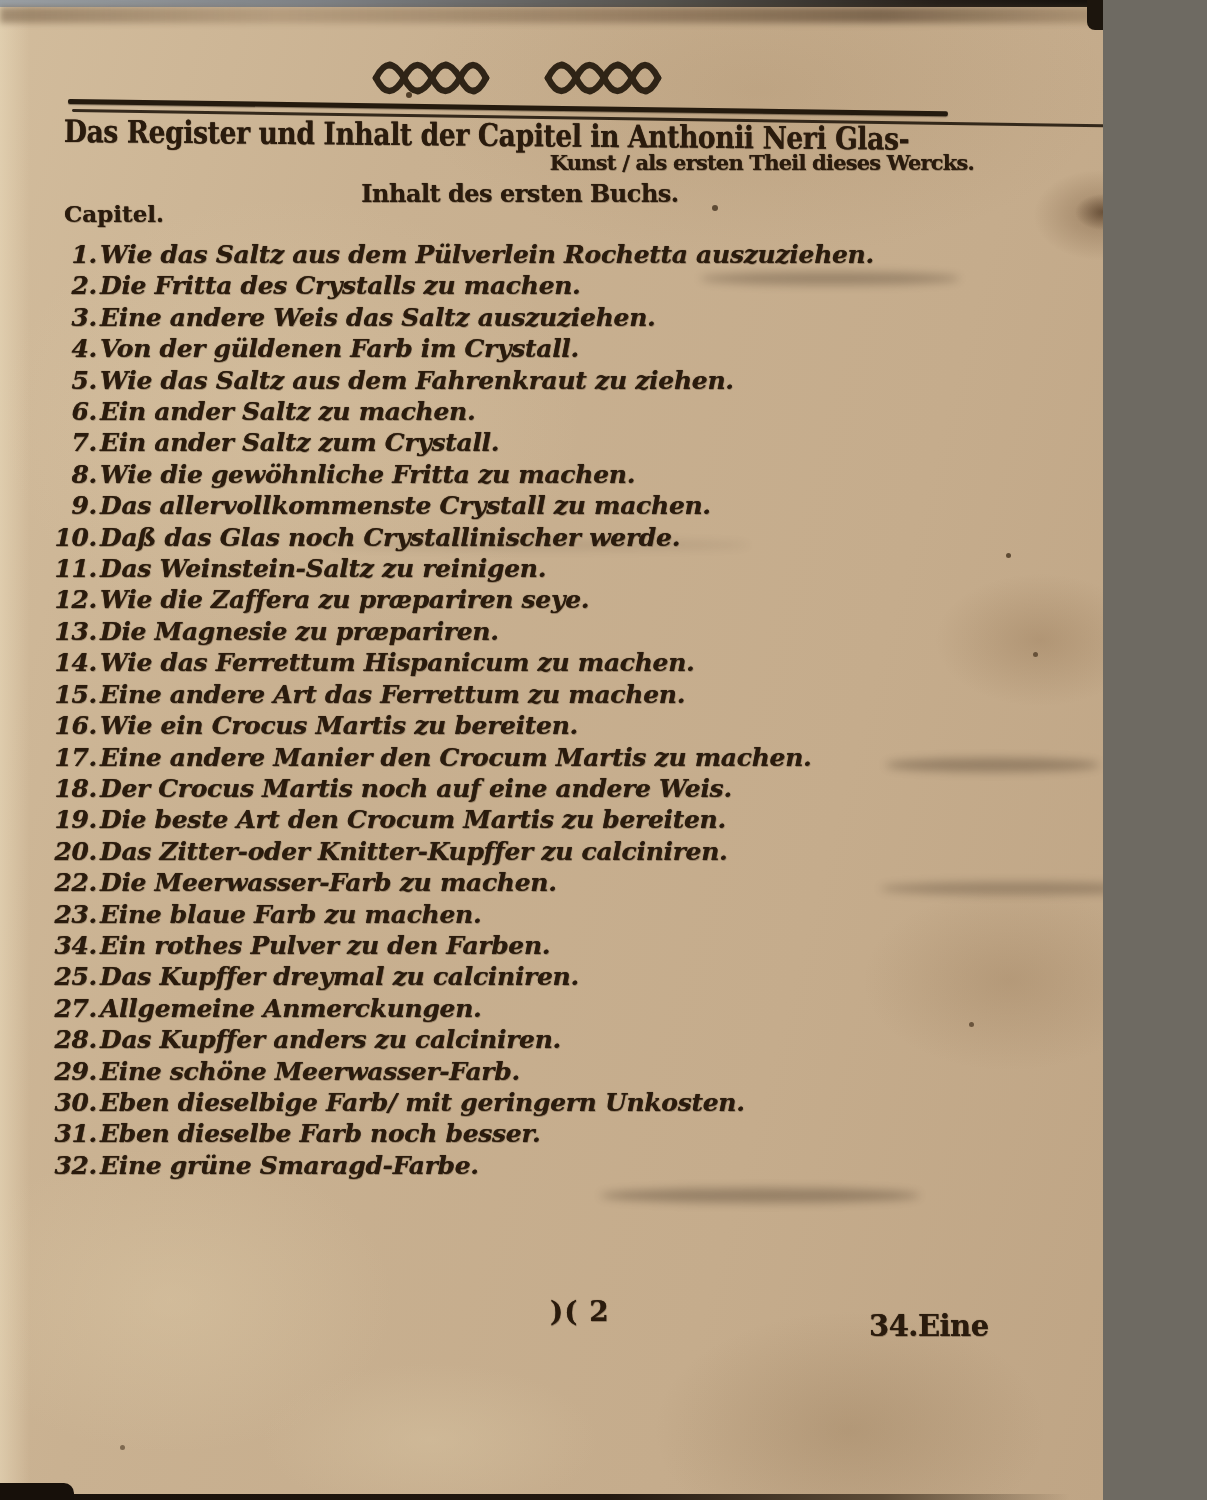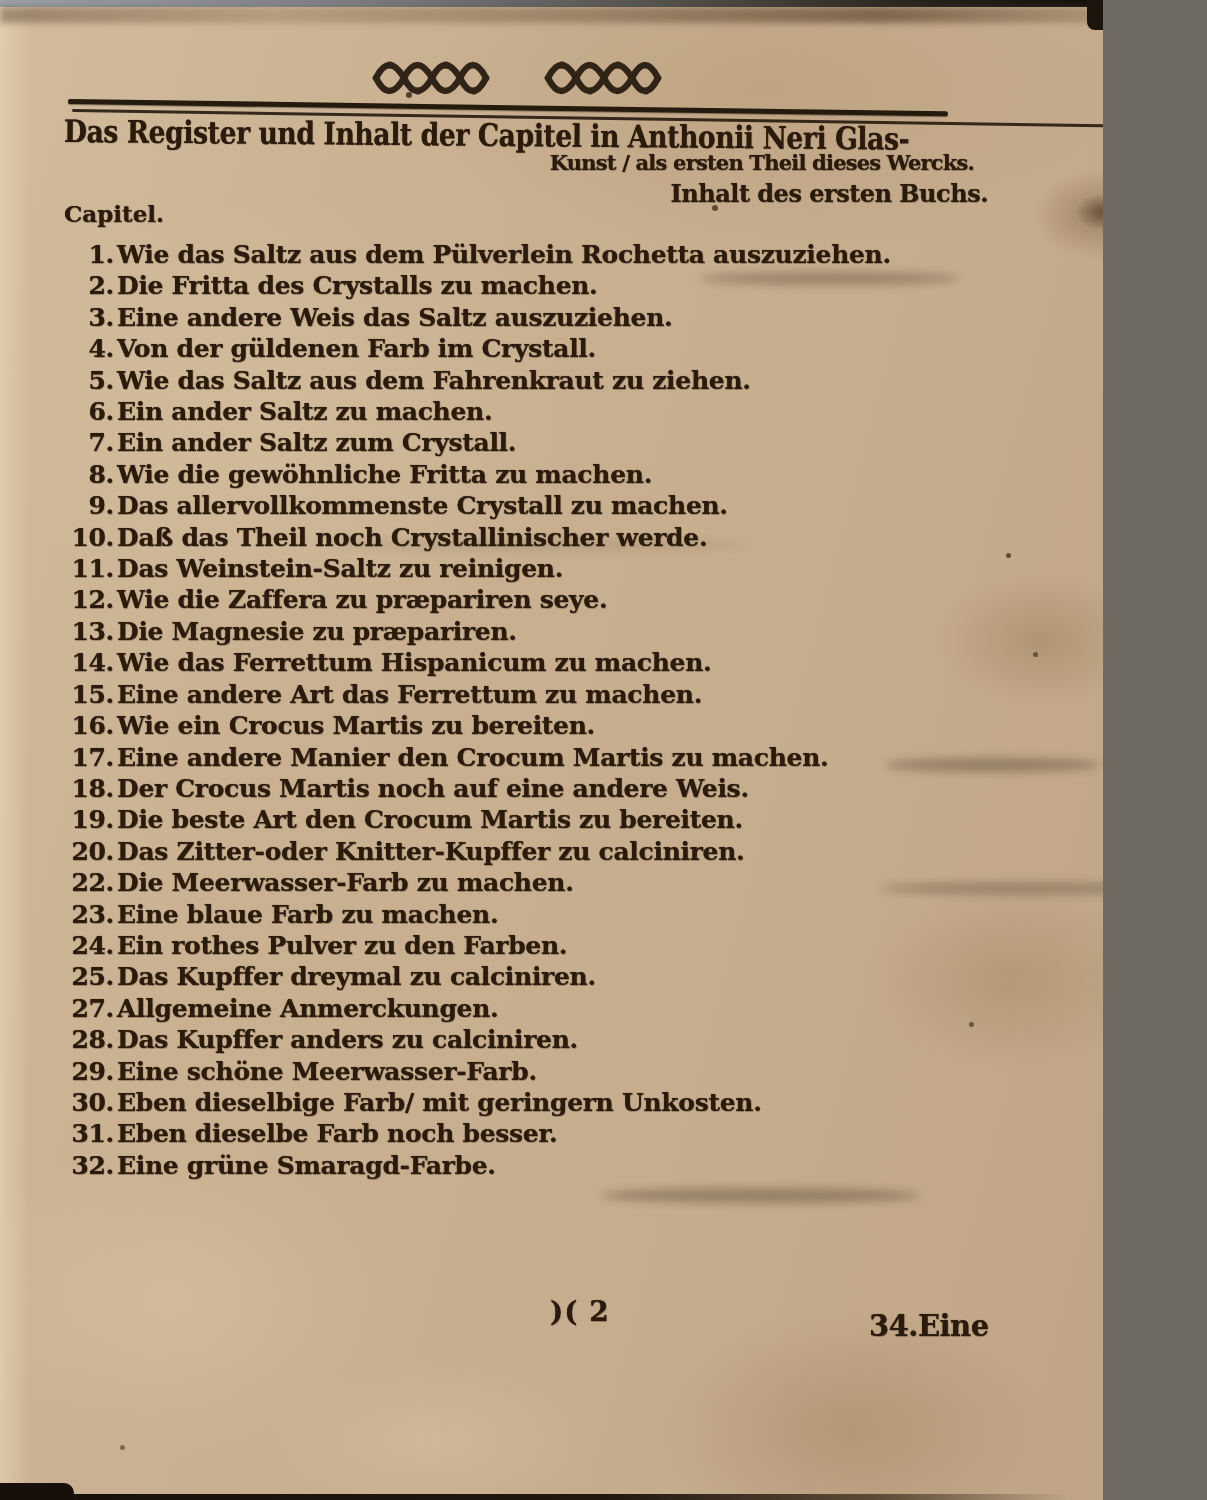--- a/index.html
+++ b/index.html
@@ -27,25 +27,25 @@
   
   .rule{position:absolute;background:#241a0e;border-radius:2px;transform-origin:left center;}
   .rule1{left:68px;top:99px;width:880px;height:5px;transform:rotate(.8deg);
          box-shadow:0 1px 1px rgba(36,26,14,.4);}
   .rule2{left:72px;top:109px;width:1098px;height:3px;transform:rotate(.85deg);opacity:.9;}
   
   .title1{position:absolute;left:64px;top:113px;font-size:31px;white-space:nowrap;
           transform:scaleX(.86) rotate(.45deg);transform-origin:left top;letter-spacing:-.5px;}
   .title2{position:absolute;left:66px;top:150px;width:908px;text-align:right;
           font-size:21px;letter-spacing:-.8px;}
-  .title3{position:absolute;left:80px;top:179px;width:908px;text-align:right;
+  .title3{position:absolute;left:66px;top:179px;width:908px;text-align:center;
           font-size:24px;letter-spacing:-.5px;}
   .capitel{position:absolute;left:64px;top:200px;font-size:23px;}
   
-  .items{position:absolute;left:64px;top:239px;width:1010px;font-size:25px;letter-spacing:-.3px;}
+  .items{position:absolute;left:47px;top:239px;width:1010px;font-size:25px;letter-spacing:-.3px;font-style:italic;}
   .row{line-height:31.4px;white-space:nowrap;}
   .num{display:inline-block;width:50px;text-align:right;}
   .txt{padding-left:3px;}
   .cont{display:block;margin-left:99px;}
   
   .sig{position:absolute;left:550px;top:1295px;font-size:28px;letter-spacing:1px;}
   .catch{position:absolute;left:869px;top:1309px;font-size:29px;letter-spacing:-.5px;}
   
   .top-bar{position:absolute;top:0;left:0;width:100%;height:7px;
     background:linear-gradient(90deg,#9aa0a4 0%,#7d8084 30%,#55534e 60%,#26201a 85%,#14100b 100%);}
@@ -143,21 +143,21 @@
 
         <div class="row ink">
           <span class="num">8.</span><span class="txt">Wie die gewöhnliche Fritta zu machen.</span>
         </div>
 
         <div class="row ink">
           <span class="num">9.</span><span class="txt">Das allervollkommenste Crystall zu machen.</span>
         </div>
 
         <div class="row ink">
-          <span class="num">10.</span><span class="txt">Daß das Theil noch Crystallinischer werde.</span>
+          <span class="num">10.</span><span class="txt">Daß das Glas noch Crystallinischer werde.</span>
         </div>
 
         <div class="row ink">
           <span class="num">11.</span><span class="txt">Das Weinstein-Saltz zu reinigen.</span>
         </div>
 
         <div class="row ink">
           <span class="num">12.</span><span class="txt">Wie die Zaffera zu præpariren seye.</span>
         </div>
 
@@ -196,21 +196,21 @@
 
         <div class="row ink">
           <span class="num">22.</span><span class="txt">Die Meerwasser-Farb zu machen.</span>
         </div>
 
         <div class="row ink">
           <span class="num">23.</span><span class="txt">Eine blaue Farb zu machen.</span>
         </div>
 
         <div class="row ink">
-          <span class="num">24.</span><span class="txt">Ein rothes Pulver zu den Farben.</span>
+          <span class="num">34.</span><span class="txt">Ein rothes Pulver zu den Farben.</span>
         </div>
 
         <div class="row ink">
           <span class="num">25.</span><span class="txt">Das Kupffer dreymal zu calciniren.</span>
         </div>
 
 
         <div class="row ink">
           <span class="num">27.</span><span class="txt">Allgemeine Anmerckungen.</span>
         </div>

